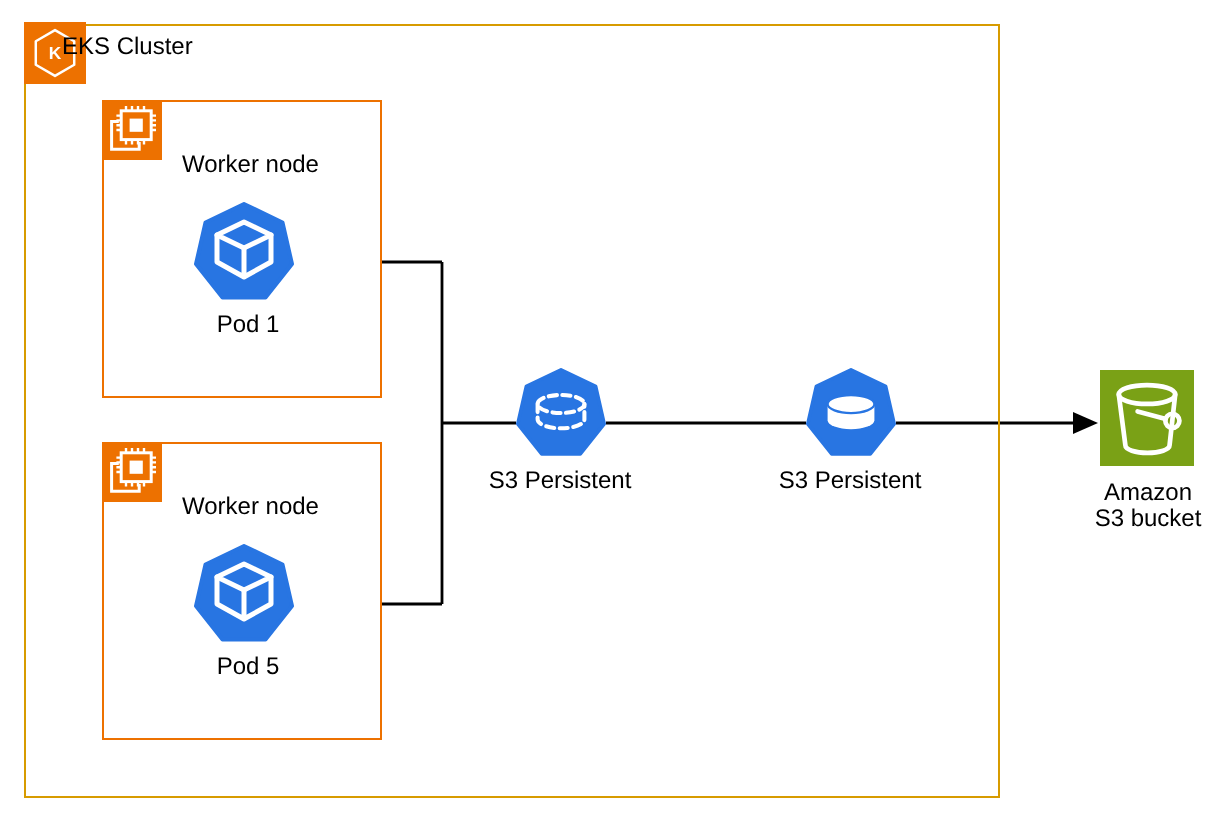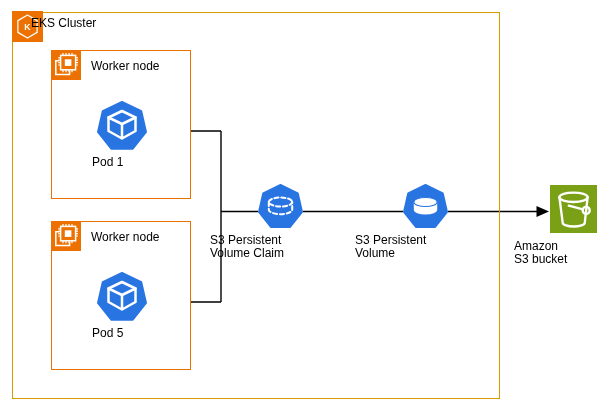--- a/index.html
+++ b/index.html
@@ -27,22 +27,22 @@
     width:30px;height:30px;background:var(--aws-orange,#ED7100);
     left:-1px;top:-1px;
   }
   .cluster-icon-square{
     width:31px;height:31px;background:var(--aws-orange,#ED7100);
     left:12px;top:11px;
   }
   .icon-square svg,.cluster-icon-square svg{display:block;width:100%;height:100%;}
   
   .cluster-title{left:31px;top:16px;white-space:nowrap;}
-  .worker-title{left:39px;top:8px;white-space:nowrap;}
-  .node-label{line-height:13px;}
+  .worker-title{left:39px;top:24px;white-space:nowrap;}
+  .node-label{text-align:center;line-height:13px;}
   .pod-label{left:40px;top:105px;width:64px;}
   .pvc-label{left:210px;top:234px;width:140px;}
   .pv-label{left:355px;top:234px;width:140px;}
   .bucket-label{left:514px;top:240px;width:120px;}
   
   .pod-icon{width:50px;height:50px;left:45px;top:50px;}
   .pvc-icon{left:258px;top:184px;width:45px;height:45px;}
   .pv-icon{left:403px;top:184px;width:45px;height:45px;}
   .bucket-icon{
     left:550px;top:185px;width:47px;height:48px;
@@ -128,33 +128,31 @@
     <svg viewBox="0 0 100 100" xmlns="http://www.w3.org/2000/svg">
       <polygon class="hept" points="50,2 88.5,20.5 98,62 71.5,95.5 28.5,95.5 2,62 11.5,20.5"></polygon>
       <g stroke="#fff" stroke-width="4.5" fill="none" stroke-dasharray="9 6" stroke-linecap="round">
         <ellipse cx="50" cy="40" rx="26" ry="10"></ellipse>
         <path d="M24,40 V57 A26,10 0 0 0 76,57 V40"></path>
       </g>
     </svg>
   </div>
   <div class="abs node-label pvc-label z2">
     <div>S3 Persistent</div>
-    <div>Volume Claim</div>
   </div>
 
   <div class="abs pv-icon z2">
     <svg viewBox="0 0 100 100" xmlns="http://www.w3.org/2000/svg">
       <polygon class="hept" points="50,2 88.5,20.5 98,62 71.5,95.5 28.5,95.5 2,62 11.5,20.5"></polygon>
       <path fill="#fff" d="M24,40 V58 A26,10 0 0 0 76,58 V40 A26,10 0 0 0 24,40 Z"></path>
       <ellipse cx="50" cy="40" rx="26" ry="10" fill="#fff" stroke="var(--kubernetes-blue,#2875E2)" stroke-width="2.5"></ellipse>
     </svg>
   </div>
   <div class="abs node-label pv-label z2">
     <div>S3 Persistent</div>
-    <div>Volume</div>
   </div>
 
   <div class="abs bucket-icon z2">
     <svg viewBox="0 0 100 100" xmlns="http://www.w3.org/2000/svg">
       <g stroke="#fff" stroke-width="5" fill="none" stroke-linecap="round">
         <ellipse cx="50" cy="25" rx="30" ry="10"></ellipse>
         <path d="M20,25 L27,79 M80,25 L74,79 M27,79 A23,8 0 0 0 74,79"></path>
         <circle cx="77" cy="53" r="7.5"></circle>
         <path d="M40,43 L70,51"></path>
       </g>

